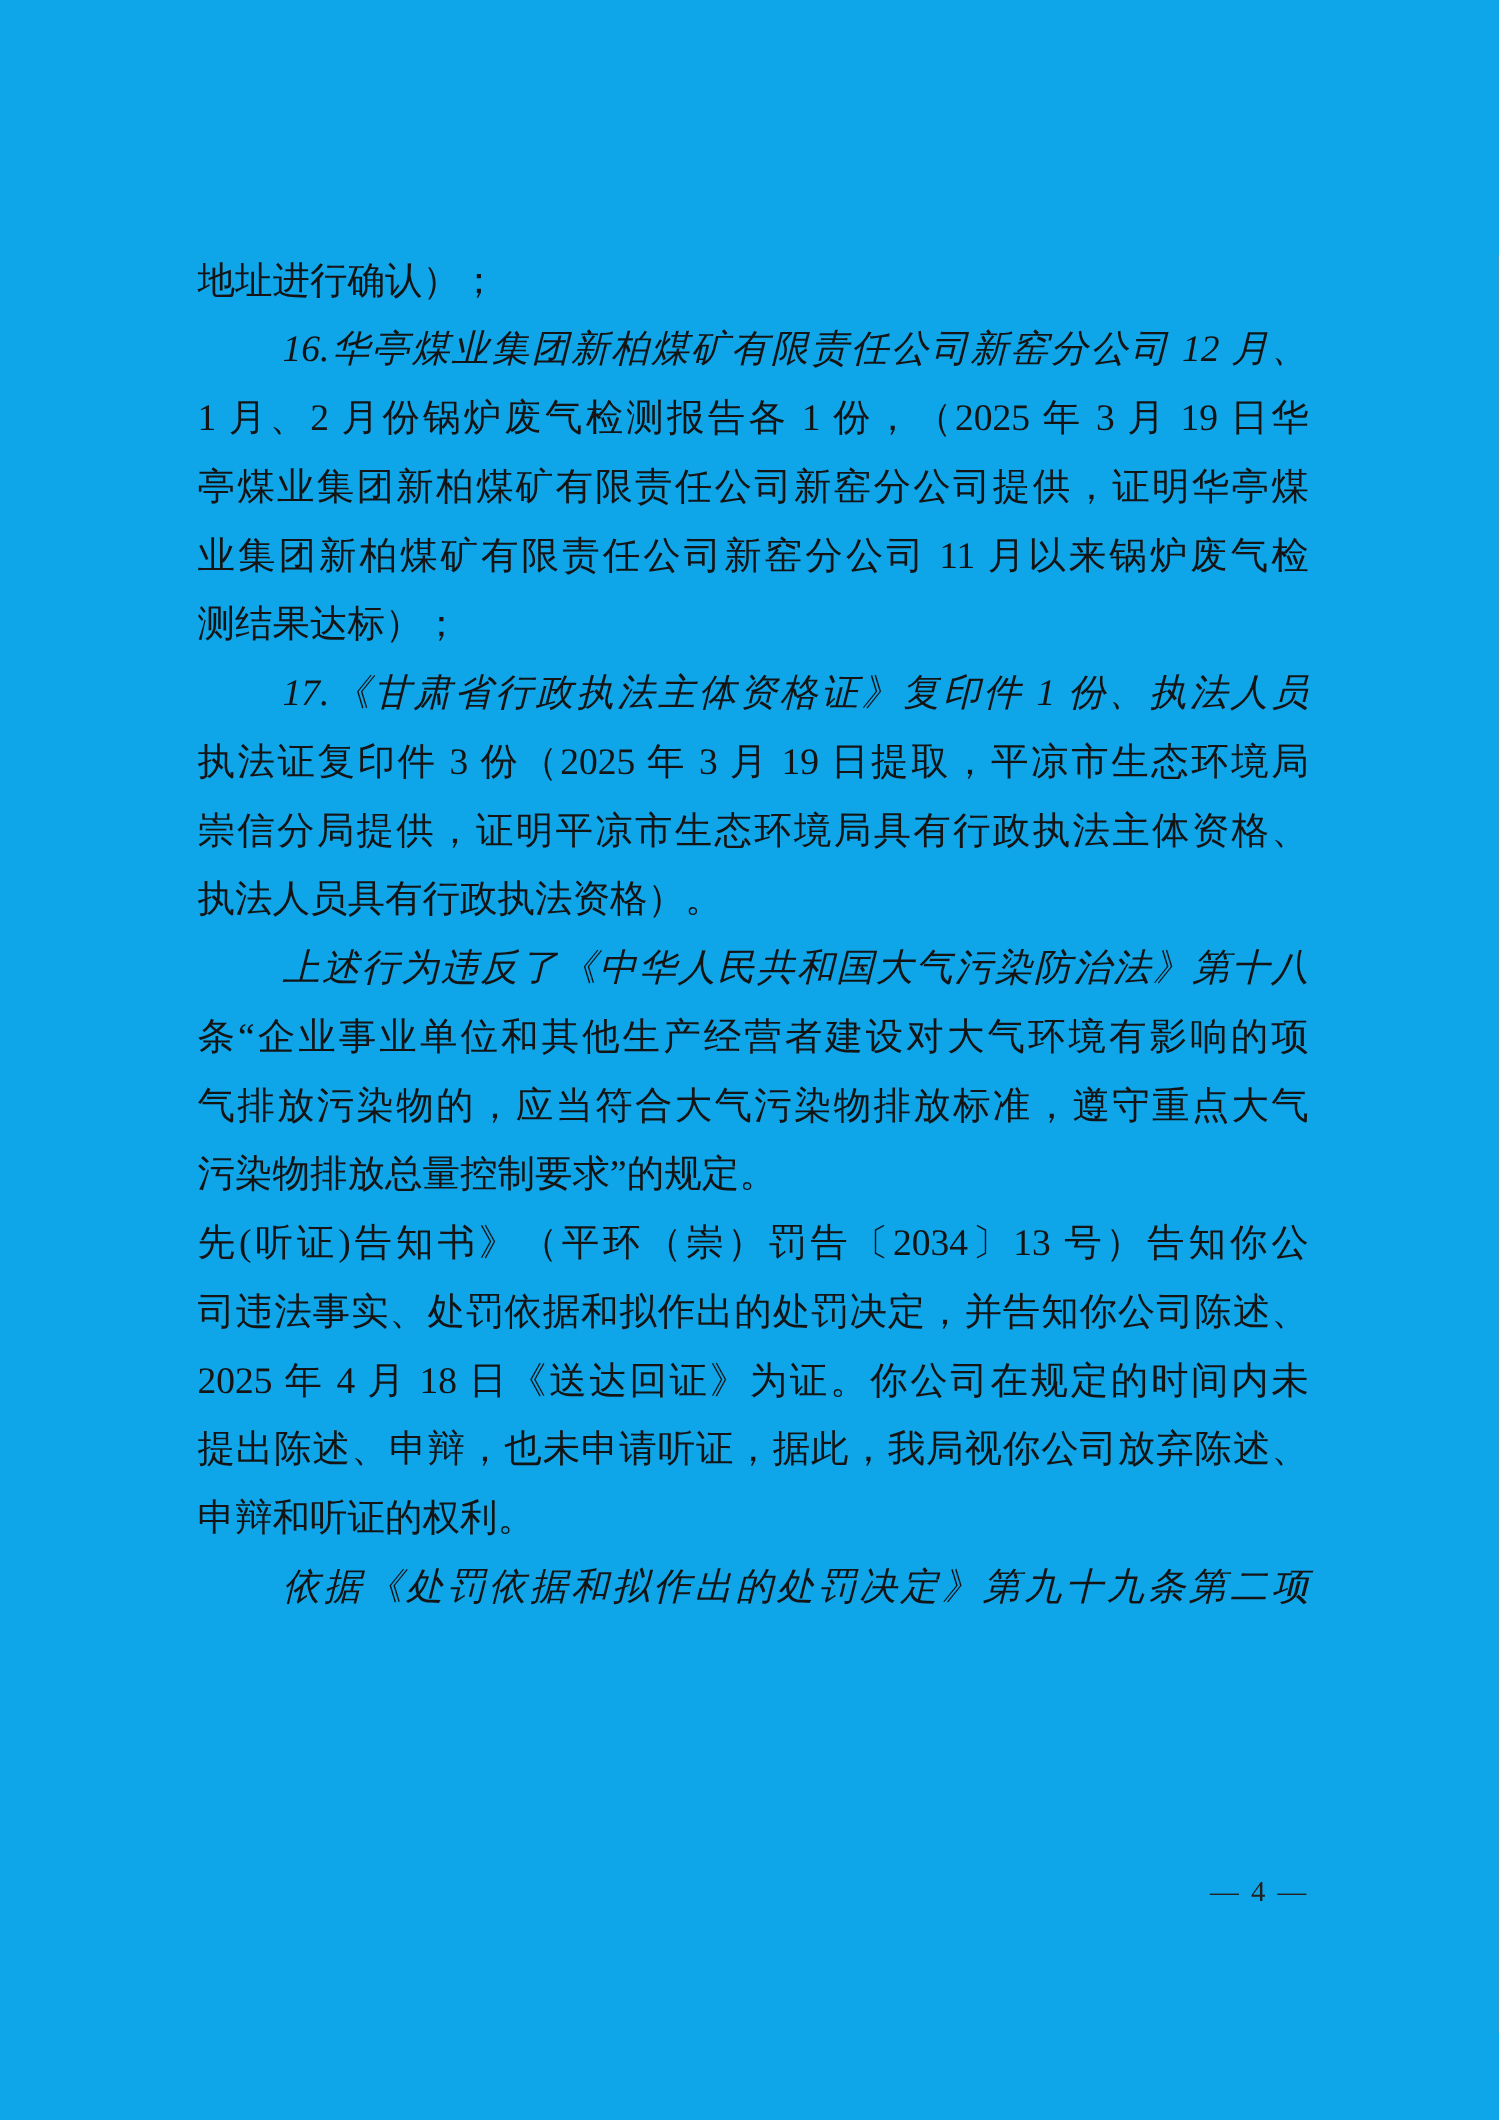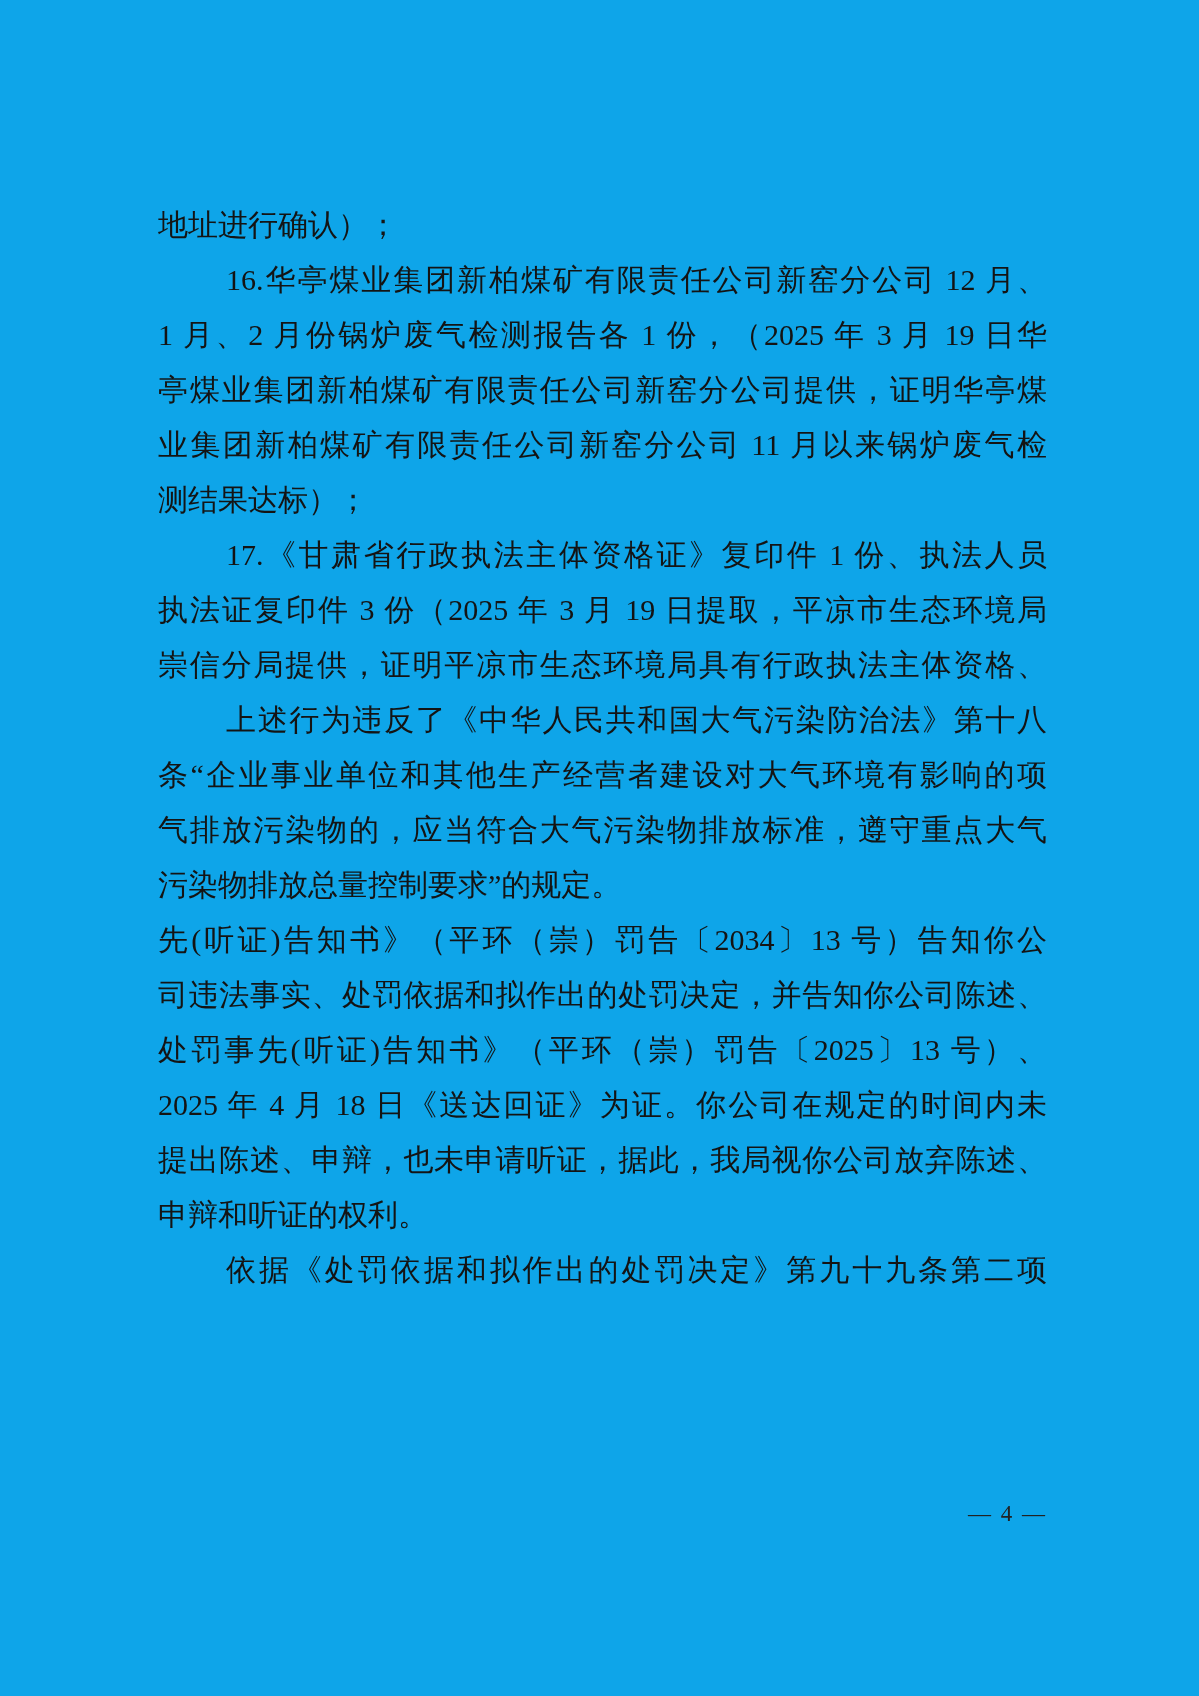--- a/index.html
+++ b/index.html
@@ -28,20 +28,21 @@
     line-height: 55px;
     font-size: 30px;
     text-align: left;
   }
   .line.fill {
     text-align: justify;
     text-align-last: justify;
   }
   .line.indent {
     padding-left: 68px;
+    font-style: italic;
   }
   .pagenum {
     position: absolute;
     top: 1499px;
     right: 152px;
     font-size: 23px;
     line-height: 30px;
     letter-spacing: 2px;
     color: #222;
   }
@@ -53,26 +54,26 @@
   <div class="doc-body" id="doc-body">
       <div class="line">地址进行确认）；</div>
       <div class="line fill indent">16.华亭煤业集团新柏煤矿有限责任公司新窑分公司 12 月、</div>
       <div class="line fill">1 月、2 月份锅炉废气检测报告各 1 份，（2025 年 3 月 19 日华</div>
       <div class="line fill">亭煤业集团新柏煤矿有限责任公司新窑分公司提供，证明华亭煤</div>
       <div class="line fill">业集团新柏煤矿有限责任公司新窑分公司 11 月以来锅炉废气检</div>
       <div class="line">测结果达标）；</div>
       <div class="line fill indent">17.《甘肃省行政执法主体资格证》复印件 1 份、执法人员</div>
       <div class="line fill">执法证复印件 3 份（2025 年 3 月 19 日提取，平凉市生态环境局</div>
       <div class="line fill">崇信分局提供，证明平凉市生态环境局具有行政执法主体资格、</div>
+      <div class="line">执法人员具有行政执法资格）。</div>
       <div class="line fill indent">上述行为违反了《中华人民共和国大气污染防治法》第十八</div>
       <div class="line fill">条“企业事业单位和其他生产经营者建设对大气环境有影响的项</div>
       <div class="line fill">气排放污染物的，应当符合大气污染物排放标准，遵守重点大气</div>
       <div class="line">污染物排放总量控制要求”的规定。</div>
       <div class="line fill">先(听证)告知书》（平环（崇）罚告〔2034〕13 号）告知你公</div>
       <div class="line fill">司违法事实、处罚依据和拟作出的处罚决定，并告知你公司陈述、</div>
-      <div class="line fill">处罚事先(听证)告知书》（平环（崇）罚告〔2025〕13 号）、</div>
       <div class="line fill">2025 年 4 月 18 日《送达回证》为证。你公司在规定的时间内未</div>
       <div class="line fill">提出陈述、申辩，也未申请听证，据此，我局视你公司放弃陈述、</div>
       <div class="line">申辩和听证的权利。</div>
       <div class="line fill indent">依据《处罚依据和拟作出的处罚决定》第九十九条第二项</div>
     </div>
   <div class="pagenum">— 4 —</div>
 </div>
 
 </body></html>

